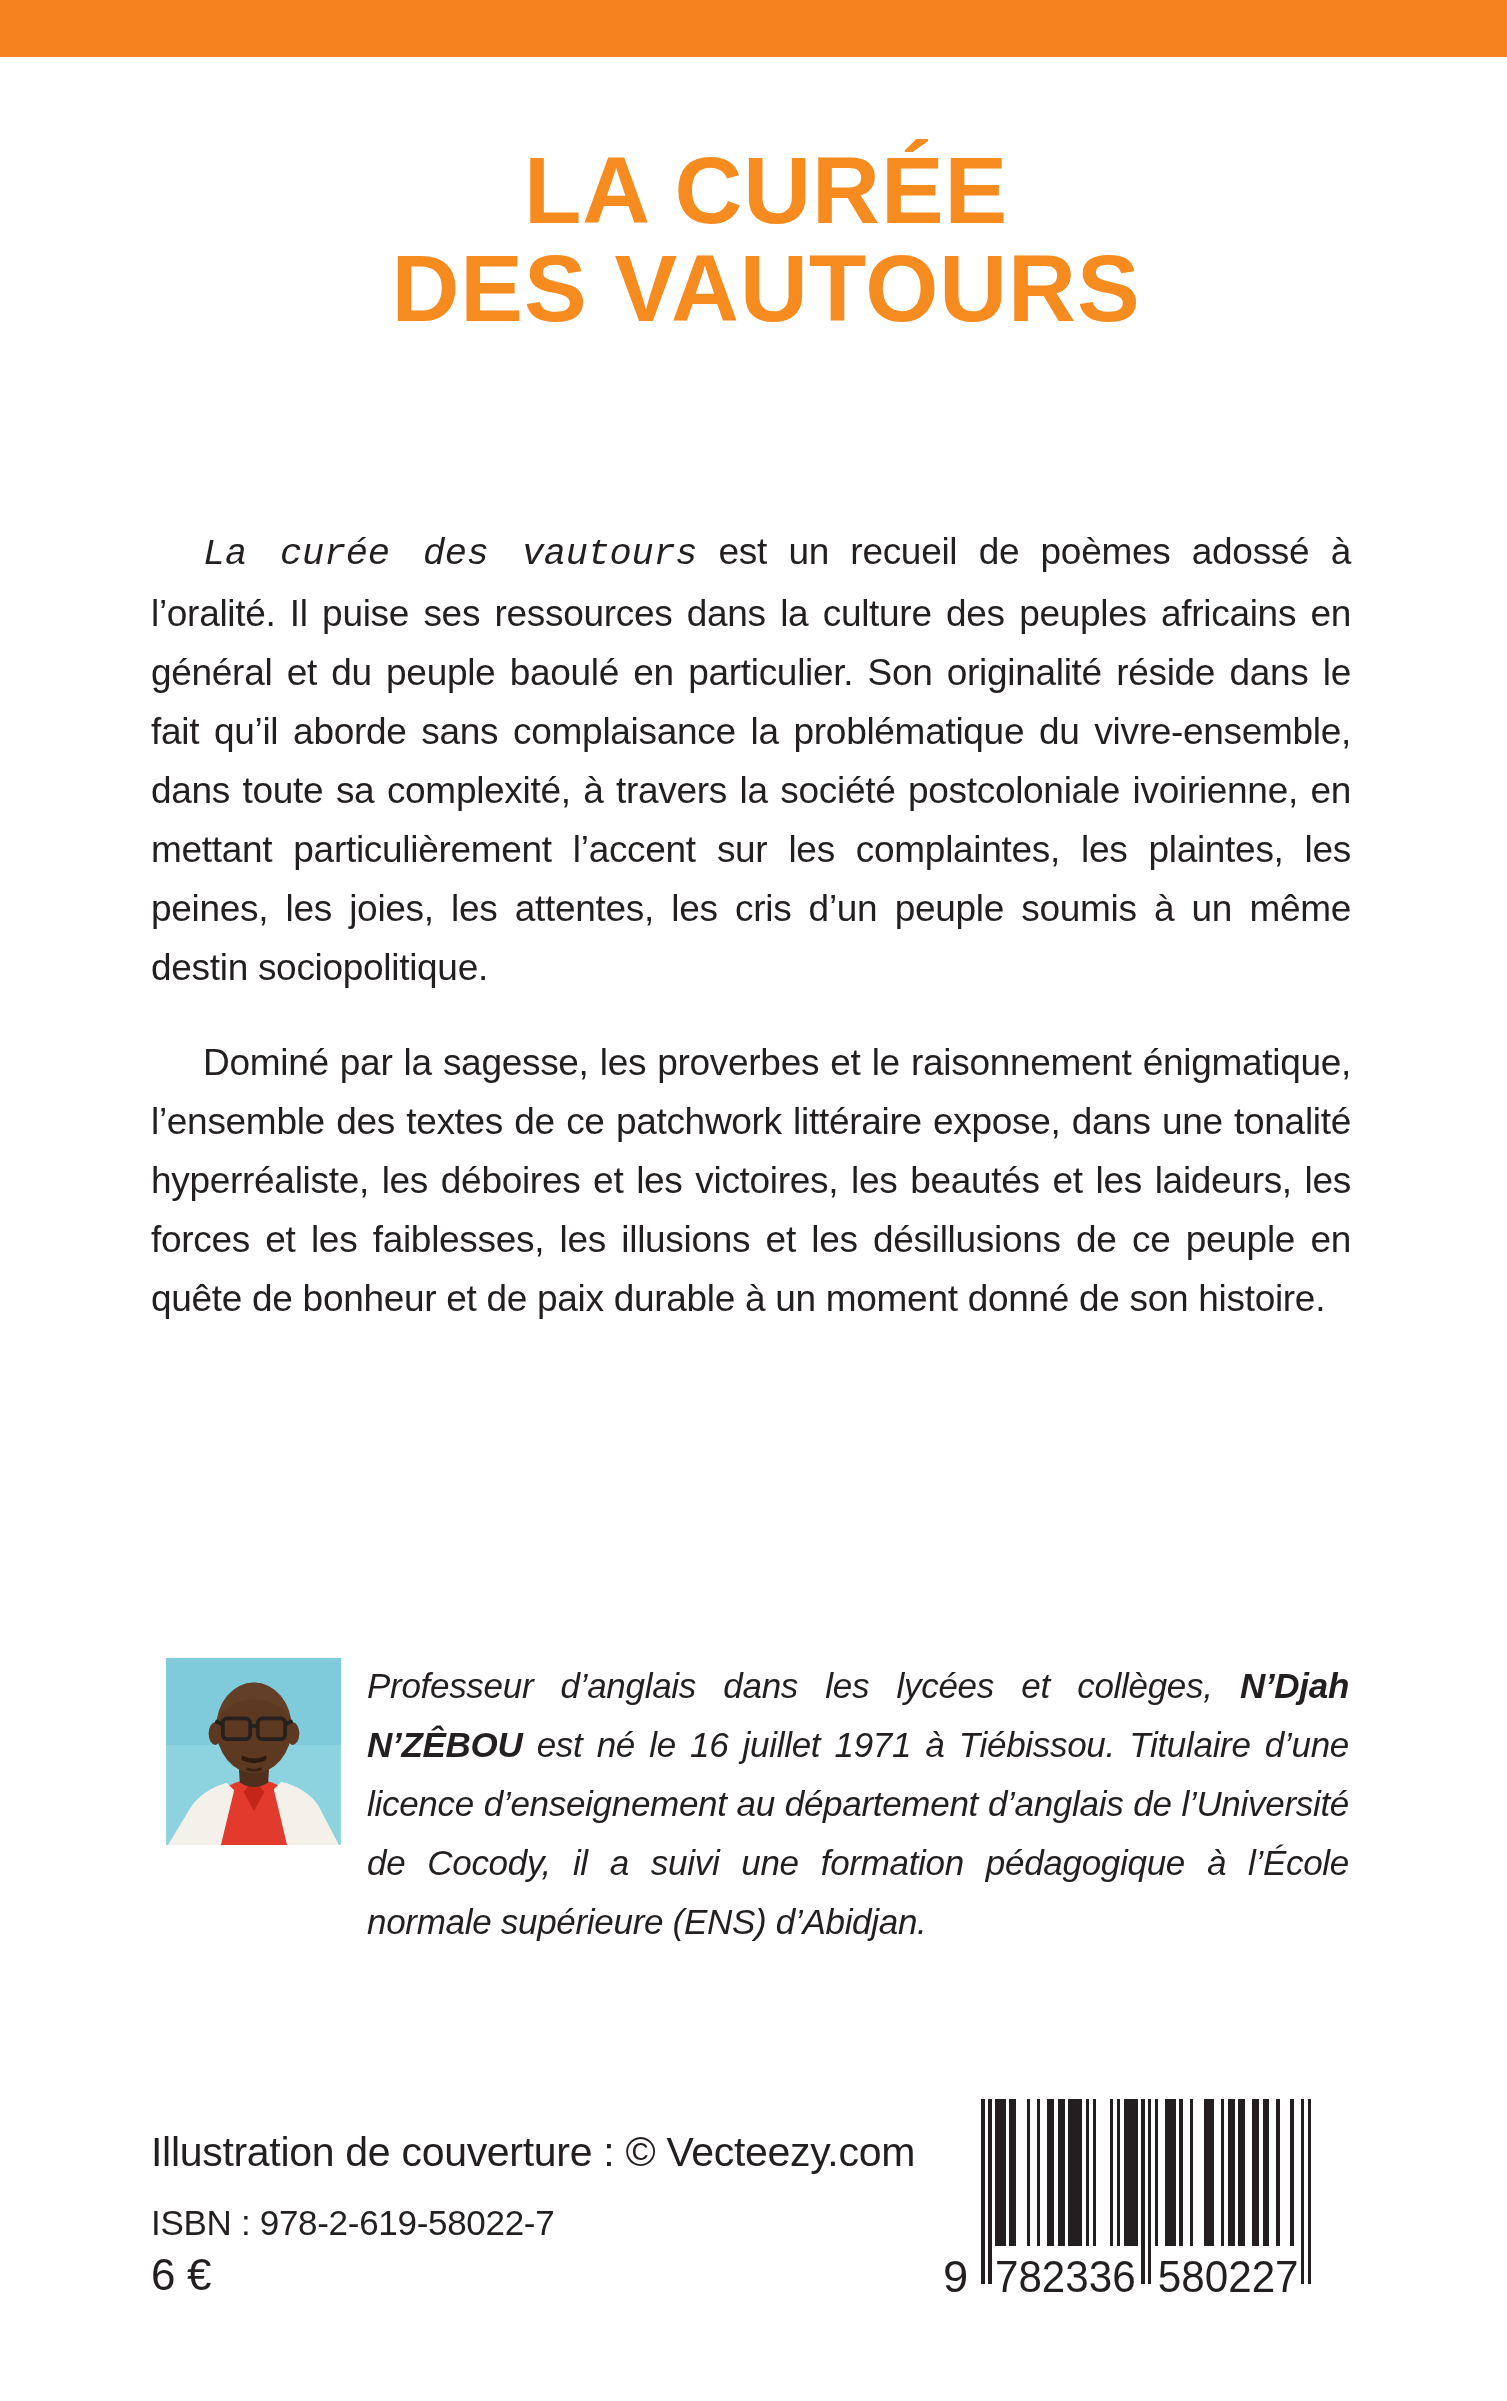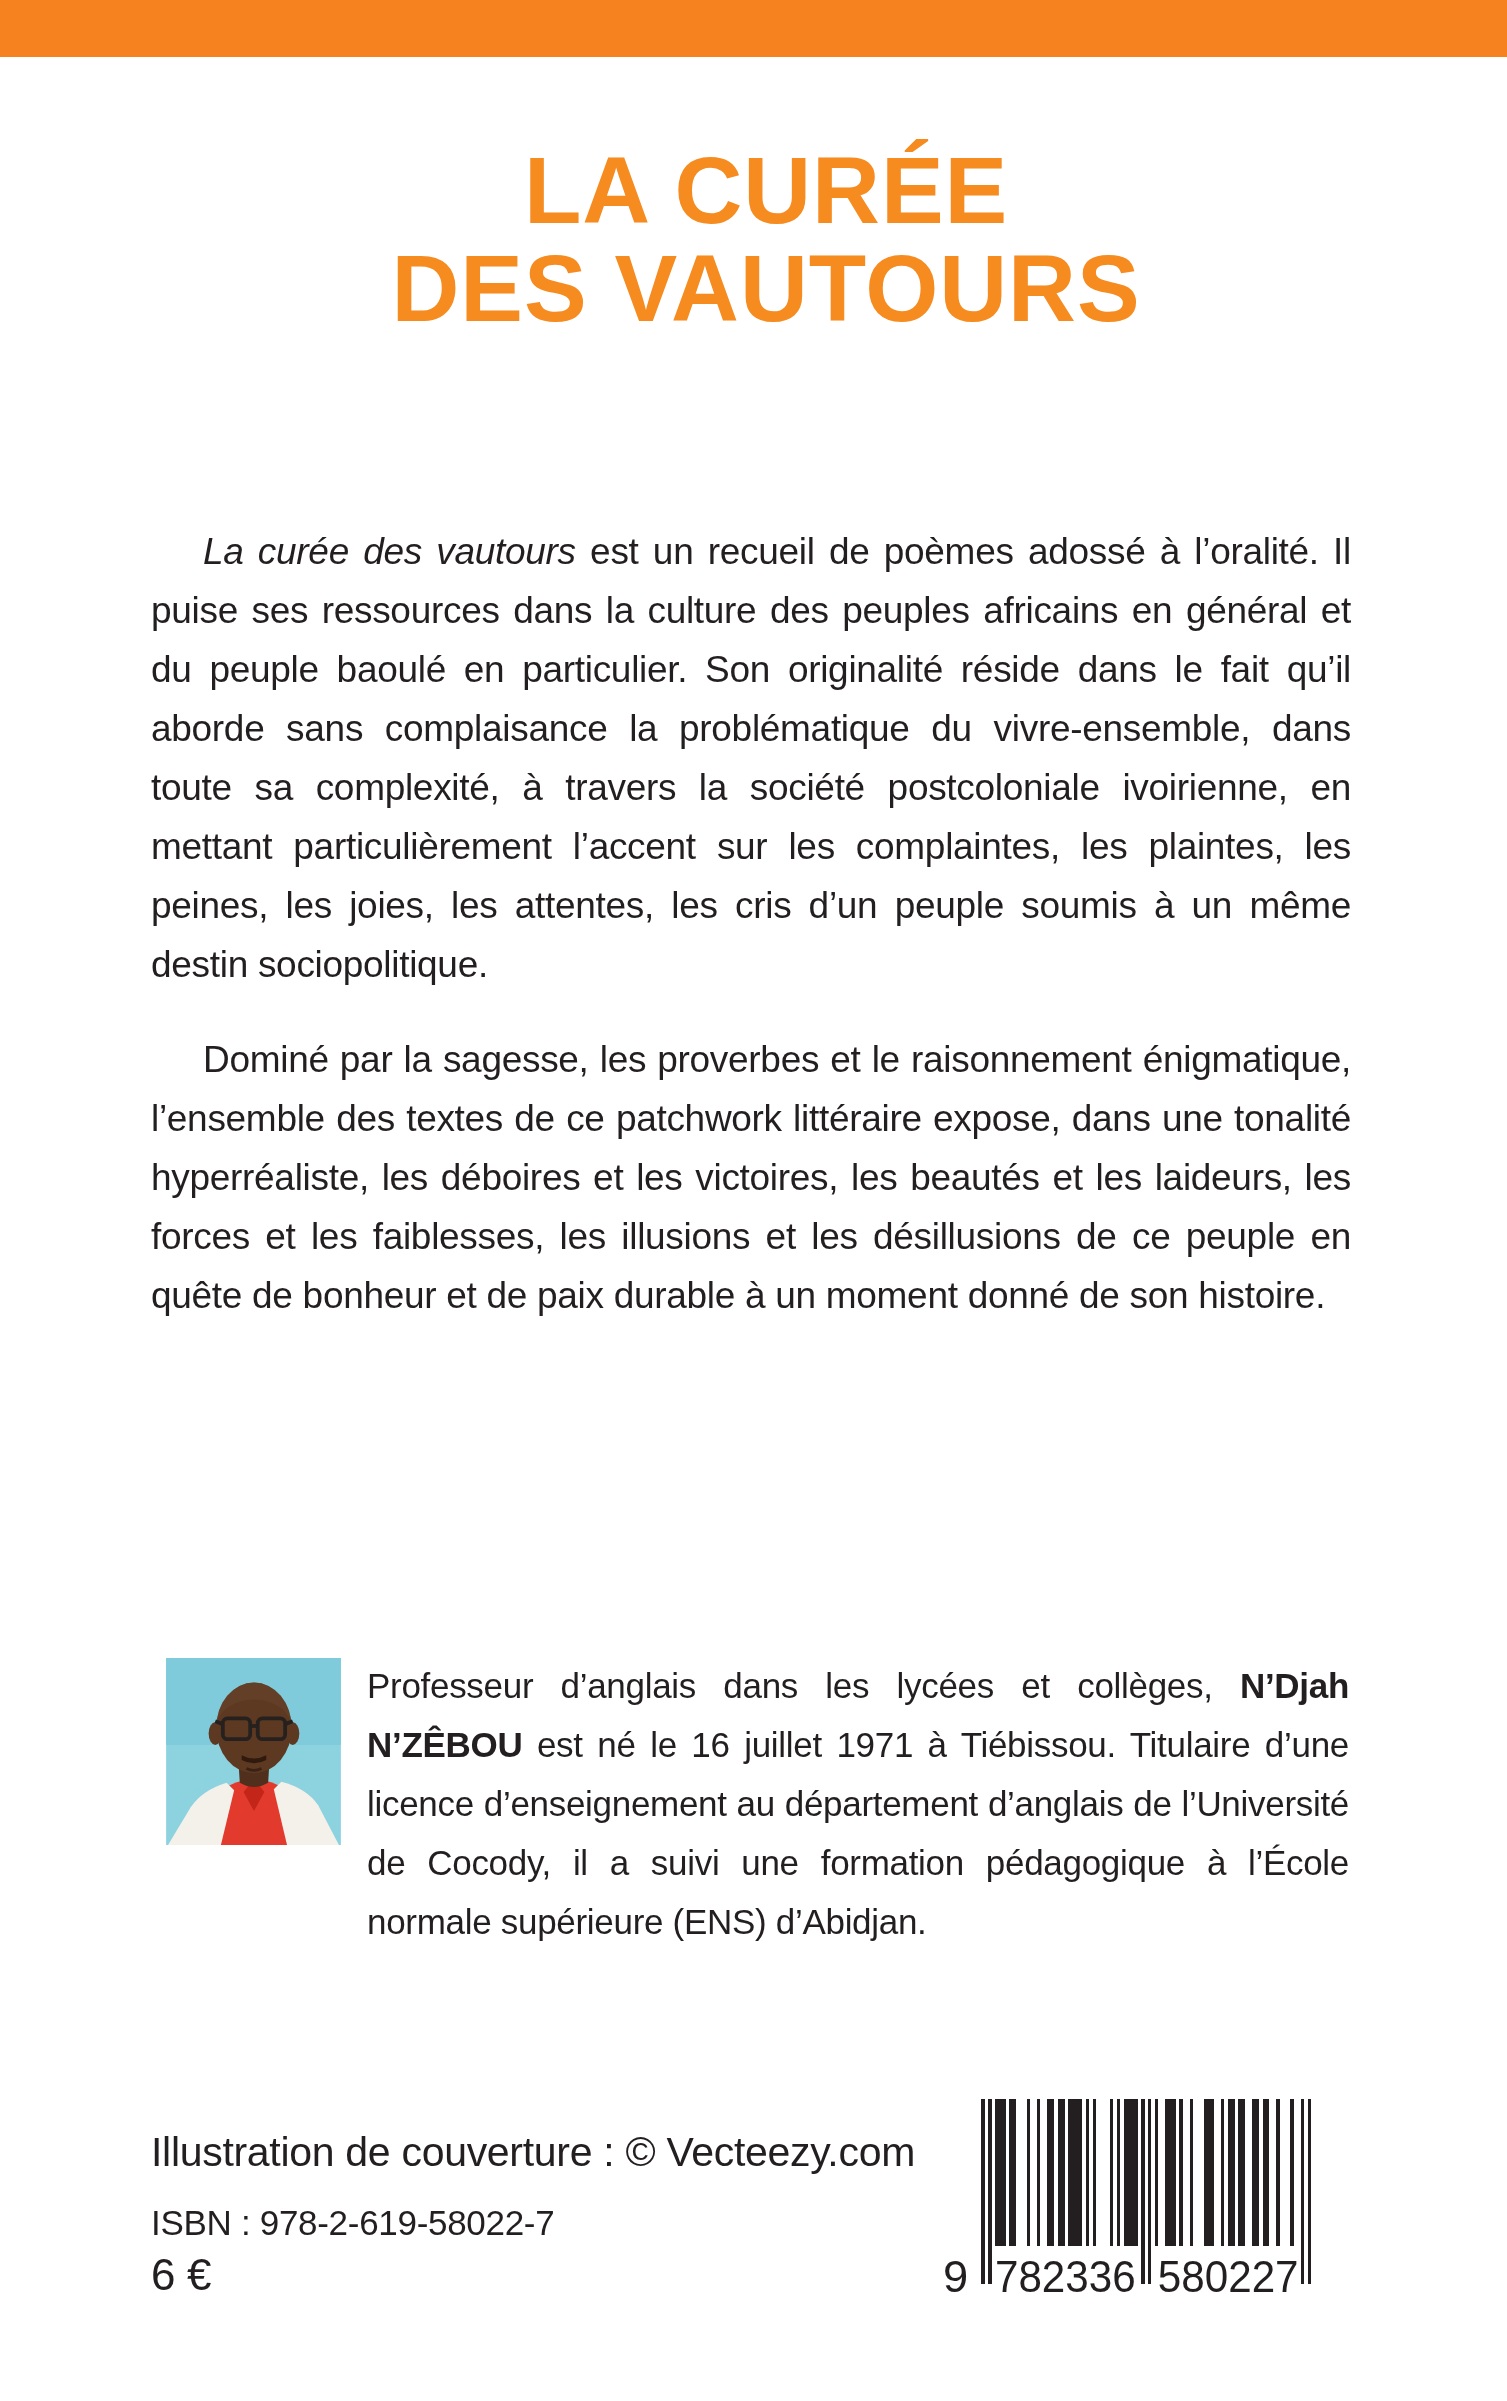--- a/index.html
+++ b/index.html
@@ -36,32 +36,33 @@
   .synopsis{
     position:absolute;
     left:151px;top:522px;width:1200px;
     font-size:37px;
     line-height:59px;
     letter-spacing:-0.3px;
     text-align:justify;
   }
   .synopsis p{margin:0;text-indent:52px;}
   .synopsis p + p{margin-top:36px;}
-  .synopsis i{font-style:italic;}
+  .synopsis i{font-style:italic;font-family:Liberation Mono, monospace;}
   .author{
     position:absolute;
     left:166px;top:1656px;width:1183px;
   }
   .photo{
     position:absolute;left:0;top:1.9px;
     width:175px;height:187px;
     display:block;
   }
   .bio{
     margin:0 0 0 201px;
+    font-style:italic;
     font-size:35px;
     line-height:59px;
     letter-spacing:-0.3px;
     text-align:justify;
   }
   .bio b{font-weight:bold;}
   .credit{
     position:absolute;left:151px;top:2129px;
     font-size:41px;letter-spacing:-0.3px;
   }

